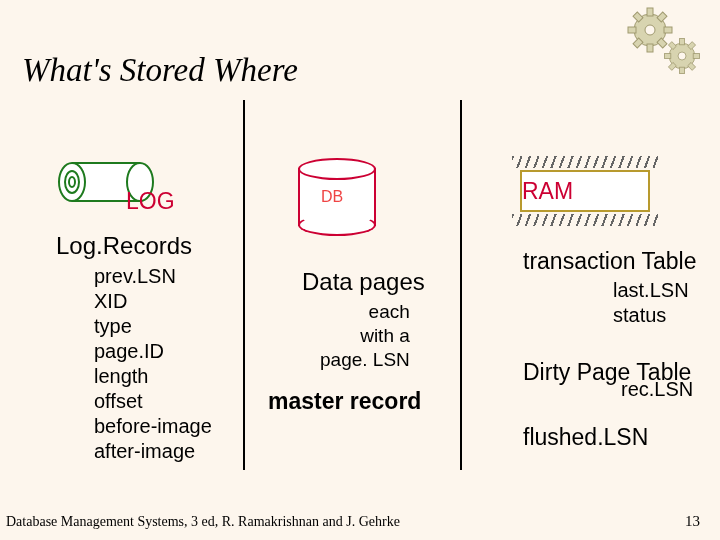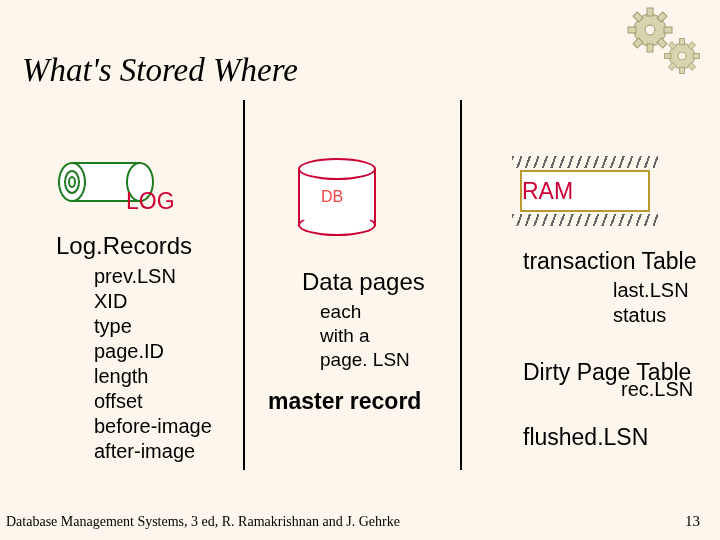--- a/index.html
+++ b/index.html
@@ -154,21 +154,21 @@
     width: 146px;
     height: 12px;
     background: repeating-linear-gradient(110deg, #666 0 2px, transparent 2px 8px);
   }
   .ram-hatch-top { top: 156px; }
   .ram-hatch-bot { top: 214px; }
 
   .h-log, .h-db { font-size: 24px; color: #000; position: absolute; text-align: center; }
   .h-log { top: 232px; left: 56px; }
   .h-db  { top: 268px; left: 266px; margin-left: 36px; }
-  .h-sub { position: absolute; top: 300px; left: 320px; font-size: 19px; line-height: 1.25; }
+  .h-sub { position: absolute; top: 300px; left: 320px; font-size: 19px; line-height: 1.25; text-align: right; }
   .master { position: absolute; top: 388px; left: 268px; font-size: 23px; font-weight: bold; }
 
   .log-fields {
     position: absolute;
     top: 264px;
     left: 94px;
     font-size: 20px;
     line-height: 1.25;
   }
 

